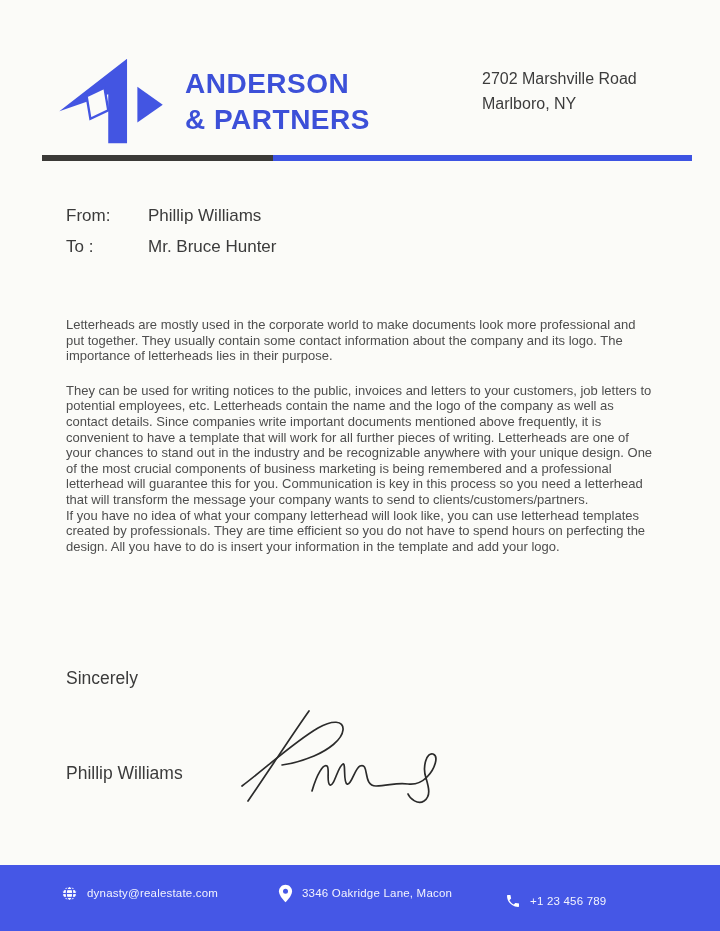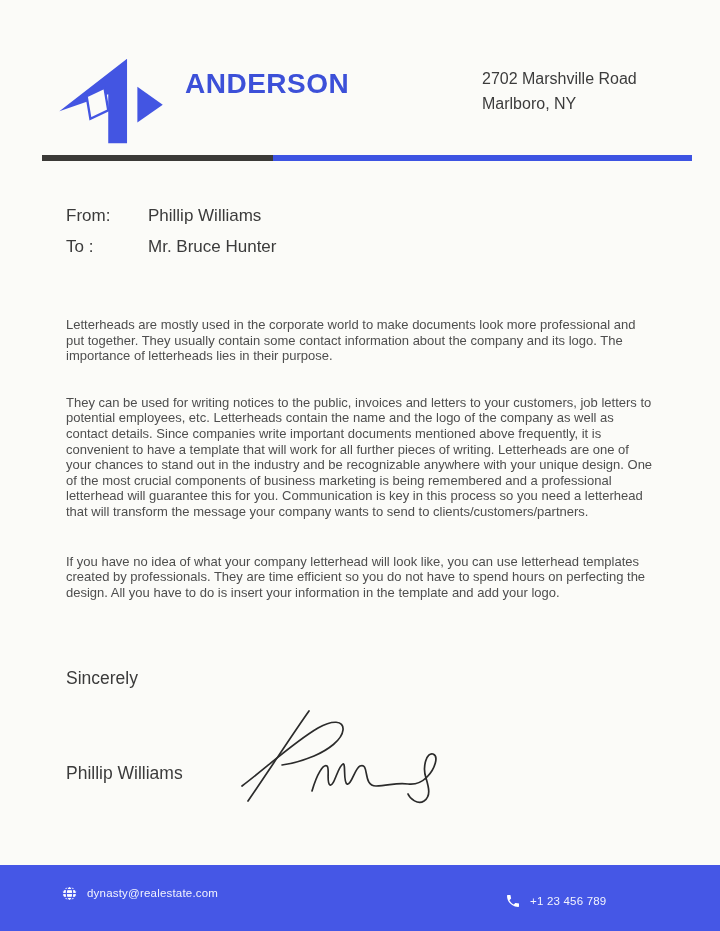--- a/index.html
+++ b/index.html
@@ -31,22 +31,22 @@
   .recip-row { display:flex; margin-bottom:11px; }
   .recip-label { width:82px; }
   .recip-value { }
 
   
   .letter-body { position:absolute; left:66px; top:317px; width:588px; }
   .letter-body p {
     font-size:13px; line-height:15.6px; color:#4e4e4e;
     margin:0;
   }
-  .letter-body p.p2 { margin-top:31px; }
-  .letter-body p.p3 { margin-top:34px; }
+  .letter-body p.p2 { margin-top:19px; }
+  .letter-body p.p3 { }
 
   
   .salutation { position:absolute; left:66px; top:668px; font-size:17.5px; color:#3b3b3b; }
   .signature { position:absolute; left:232px; top:698px; width:215px; height:108px; }
   .signer-name { position:absolute; left:66px; top:763px; font-size:17.5px; color:#3b3b3b; }
 
   
   .footer {
     position:absolute; left:0; bottom:0; width:720px; height:66px;
     background:#4557e6; display:flex; align-items:center;
@@ -64,20 +64,21 @@
 <div class="page">
 
   <svg class="logo-icon" viewBox="0 0 120 100" xmlns="http://www.w3.org/2000/svg">
     <polygon points="4,62 76,6 76,96 56,96 56,44" fill="#4355e2"></polygon>
     <polygon points="33,46 52,37 56,61 37,70" fill="#fbfbf8" stroke="#4355e2" stroke-width="2.5"></polygon>
     <polygon points="87,36 114,55 87,74" fill="#4355e2"></polygon>
   </svg>
 
   <div class="logo-text">
     <div class="l1">ANDERSON</div>
+    <div class="l2">&amp; PARTNERS</div>
   </div>
 
   <div class="contact">
     <div>2702 Marshville Road</div>
     <div>Marlboro, NY</div>
   </div>
 
   <div class="divider">
     <div class="seg-dark"></div>
     <div class="seg-blue"></div>
@@ -117,20 +118,27 @@
         <g stroke="#4557e6" stroke-width="1.6" fill="none">
           <circle cx="12" cy="12" r="10"></circle>
           <ellipse cx="12" cy="12" rx="4.5" ry="10"></ellipse>
           <line x1="2" y1="12" x2="22" y2="12"></line>
           <line x1="3.3" y1="6.5" x2="20.7" y2="6.5"></line>
           <line x1="3.3" y1="17.5" x2="20.7" y2="17.5"></line>
         </g>
       </svg>
       <span class="txt">dynasty@realestate.com</span>
     </div>
+    <div class="footer-item f2">
+      <svg width="15" height="19" viewBox="0 0 24 30">
+        <path d="M12,1 C6.2,1 1.5,5.7 1.5,11.5 C1.5,19.4 12,29 12,29 S22.5,19.4 22.5,11.5 C22.5,5.7 17.8,1 12,1 Z" fill="#ffffff"></path>
+        <circle cx="12" cy="11.5" r="4" fill="#4557e6"></circle>
+      </svg>
+      <span class="txt">3346 Oakridge Lane, Macon</span>
+    </div>
     <div class="footer-item f3">
       <svg width="16" height="16" viewBox="0 0 24 24">
         <path fill="#ffffff" d="M6.62,10.79c1.44,2.83 3.76,5.14 6.59,6.59l2.2,-2.2c0.27,-0.27 0.67,-0.36 1.02,-0.24 1.12,0.37 2.33,0.57 3.57,0.57 0.55,0 1,0.45 1,1V20c0,0.55 -0.45,1 -1,1 -9.39,0 -17,-7.61 -17,-17 0,-0.55 0.45,-1 1,-1h3.5c0.55,0 1,0.45 1,1 0,1.25 0.2,2.45 0.57,3.57 0.11,0.35 0.03,0.74 -0.25,1.02l-2.2,2.2z"></path>
       </svg>
       <span class="txt">+1 23 456 789</span>
     </div>
   </div>
 
 </div>
 

